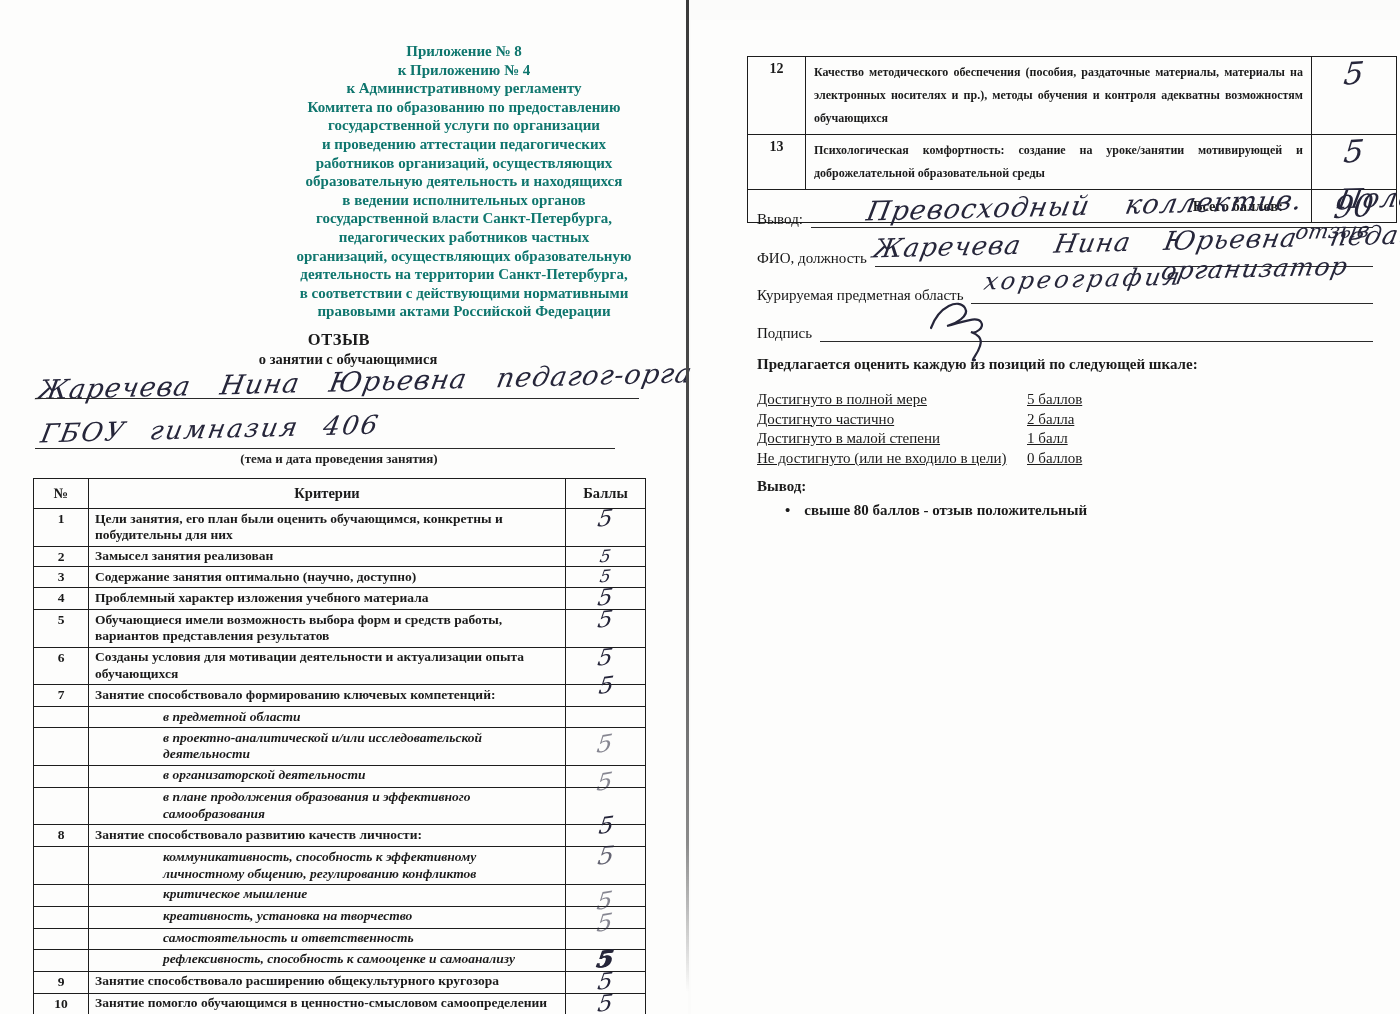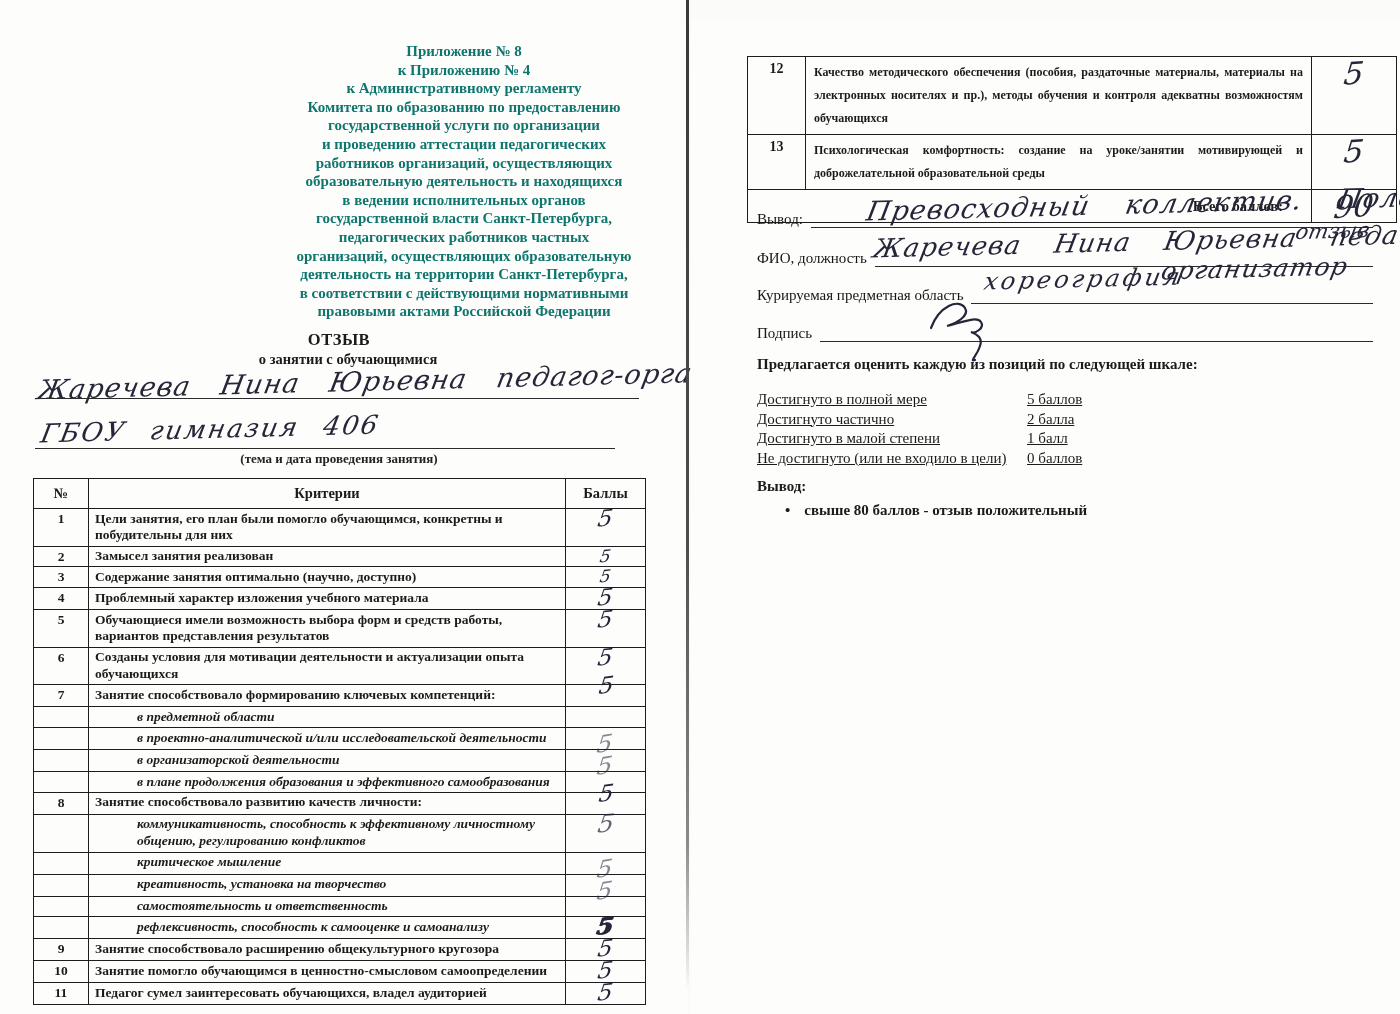--- a/index.html
+++ b/index.html
@@ -48,21 +48,21 @@
 
   
   .ctable{position:absolute;top:478px;left:33px;width:612px;border-collapse:collapse;table-layout:fixed;}
   .ctable th,.ctable td{border:1.7px solid #1d1d1d;vertical-align:top;}
   .ctable th{font-size:14.5px;font-weight:bold;padding:6px 4px;}
   .col-num{width:55px;}
   .col-text{width:477px;}
   .col-score{width:80px;}
   .cnum{text-align:center;font-weight:bold;font-size:13.5px;padding-top:2px;}
   .ctext{font-size:13.5px;line-height:16.8px;padding:1.5px 6px;font-weight:600;}
-  .r-sub .ctext{font-style:italic;padding-left:48px;}
+  .r-sub .ctext{font-style:italic;padding-left:74px;}
   .cscore{text-align:center;overflow:visible;padding:0;}
   .sc{font-size:23px;line-height:18px;transform:skewX(-14deg) rotate(-6deg);}
   .sc-b{font-size:17px;}
   .sc-up{transform:skewX(-14deg) rotate(-8deg) translateY(-9px);}
   .sc-faint{opacity:.55;transform:skewX(-16deg) rotate(-10deg) translateY(7px);font-size:24px;}
   .sc-faint2{opacity:.7;font-size:25px;}
   .sc-bold{font-weight:bold;text-shadow:1px 0 #26263a,-0.5px 0 #26263a;}
 
   
   .rtable{position:absolute;top:36px;left:56px;width:626px;border-collapse:collapse;table-layout:fixed;}
@@ -134,21 +134,21 @@
         <col class="col-score">
       </colgroup>
     <tbody>
         <tr>
       <th>№</th>
       <th>Критерии</th>
       <th>Баллы</th>
     </tr>
     <tr class="r-main">
       <td class="cnum">1</td>
-      <td class="ctext">Цели занятия, его план были помогло обучающимся, конкретны и побудительны для них</td>
+      <td class="ctext">Цели занятия, его план были оценить обучающимся, конкретны и побудительны для них</td>
       <td class="cscore"><span class="hw sc">5</span></td>
     </tr>
     <tr class="r-main">
       <td class="cnum">2</td>
       <td class="ctext">Замысел занятия реализован</td>
       <td class="cscore"><span class="hw sc sc-b">5</span></td>
     </tr>
     <tr class="r-main">
       <td class="cnum">3</td>
       <td class="ctext">Содержание занятия оптимально (научно, доступно)</td>

